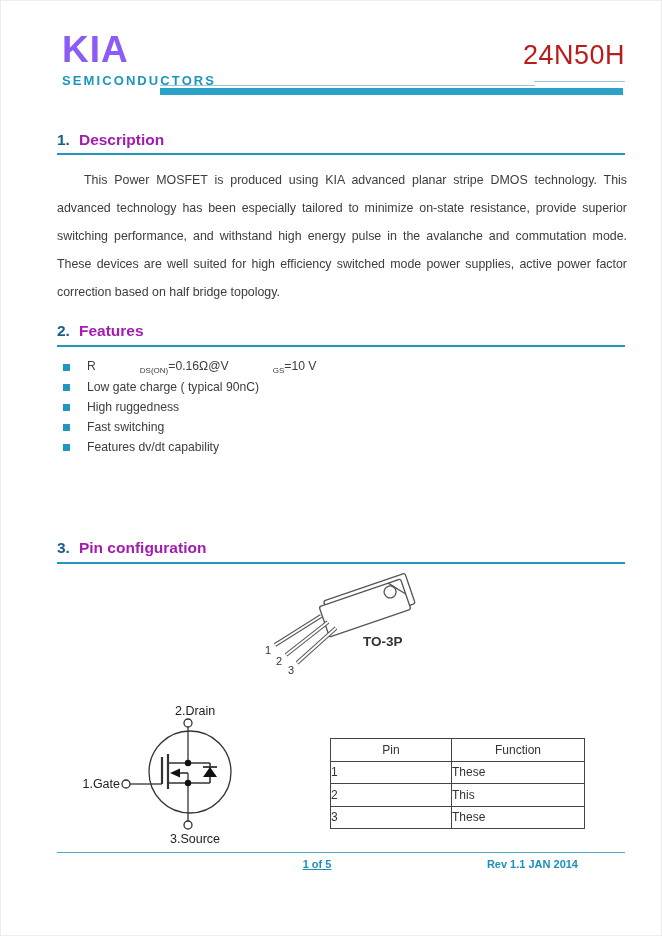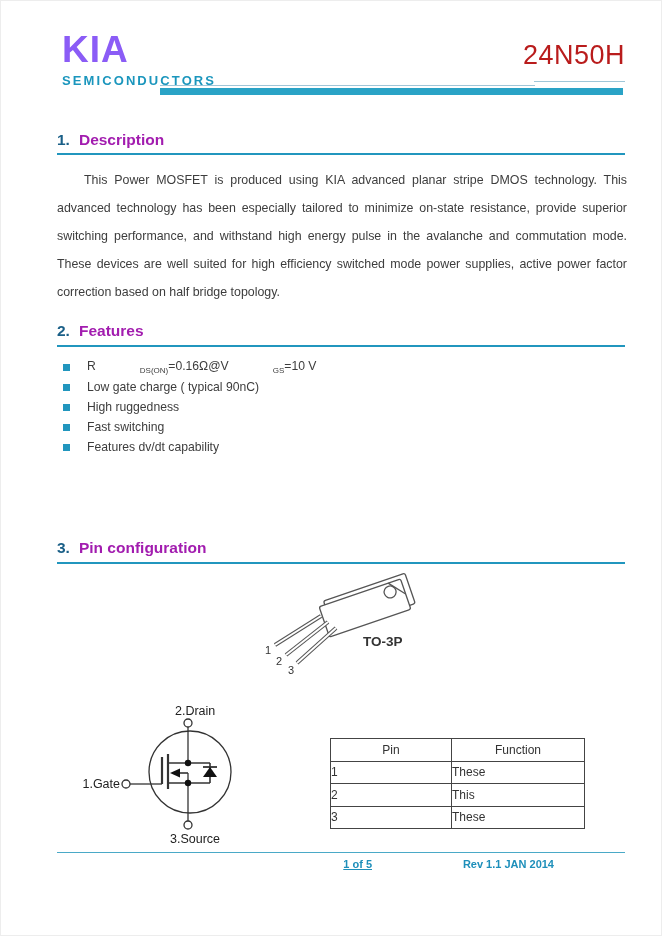--- a/index.html
+++ b/index.html
@@ -38,23 +38,23 @@
   
   .pin-table { position:absolute; left:330px; top:738px; border-collapse:collapse; }
   .pin-table th, .pin-table td {
     border:1px solid #444; font-size:12px; font-weight:normal; color:#333;
     padding:0; height:21.5px;
   }
   .pin-table .col-pin { width:120px; }
   .pin-table .col-fn  { width:132px; }
   
   .f-line  { position:absolute; left:57px; top:852px; width:568px; height:1px; background:#4aa9c7; }
-  .f-page  { position:absolute; left:262px; top:858px; width:110px; text-align:right;
+  .f-page  { position:absolute; left:262px; top:858px; width:110px; text-align:center;
              font-size:11px; font-weight:bold; color:#1e8fba;text-decoration:underline; }
-  .f-rev   { position:absolute; left:428px; top:858px; width:126px; text-align:right;
+  .f-rev   { position:absolute; left:452px; top:858px; width:126px; text-align:right;
              font-size:11px; font-weight:bold; color:#1e8fba; }
   svg text { font-family:"Liberation Sans", sans-serif; }
 </style>
 </head>
 <body>
 
 <div class="logo-block">
   <div class="logo-main">KIA</div>
   <div class="logo-sub">SEMICONDUCTORS</div>
 </div>

